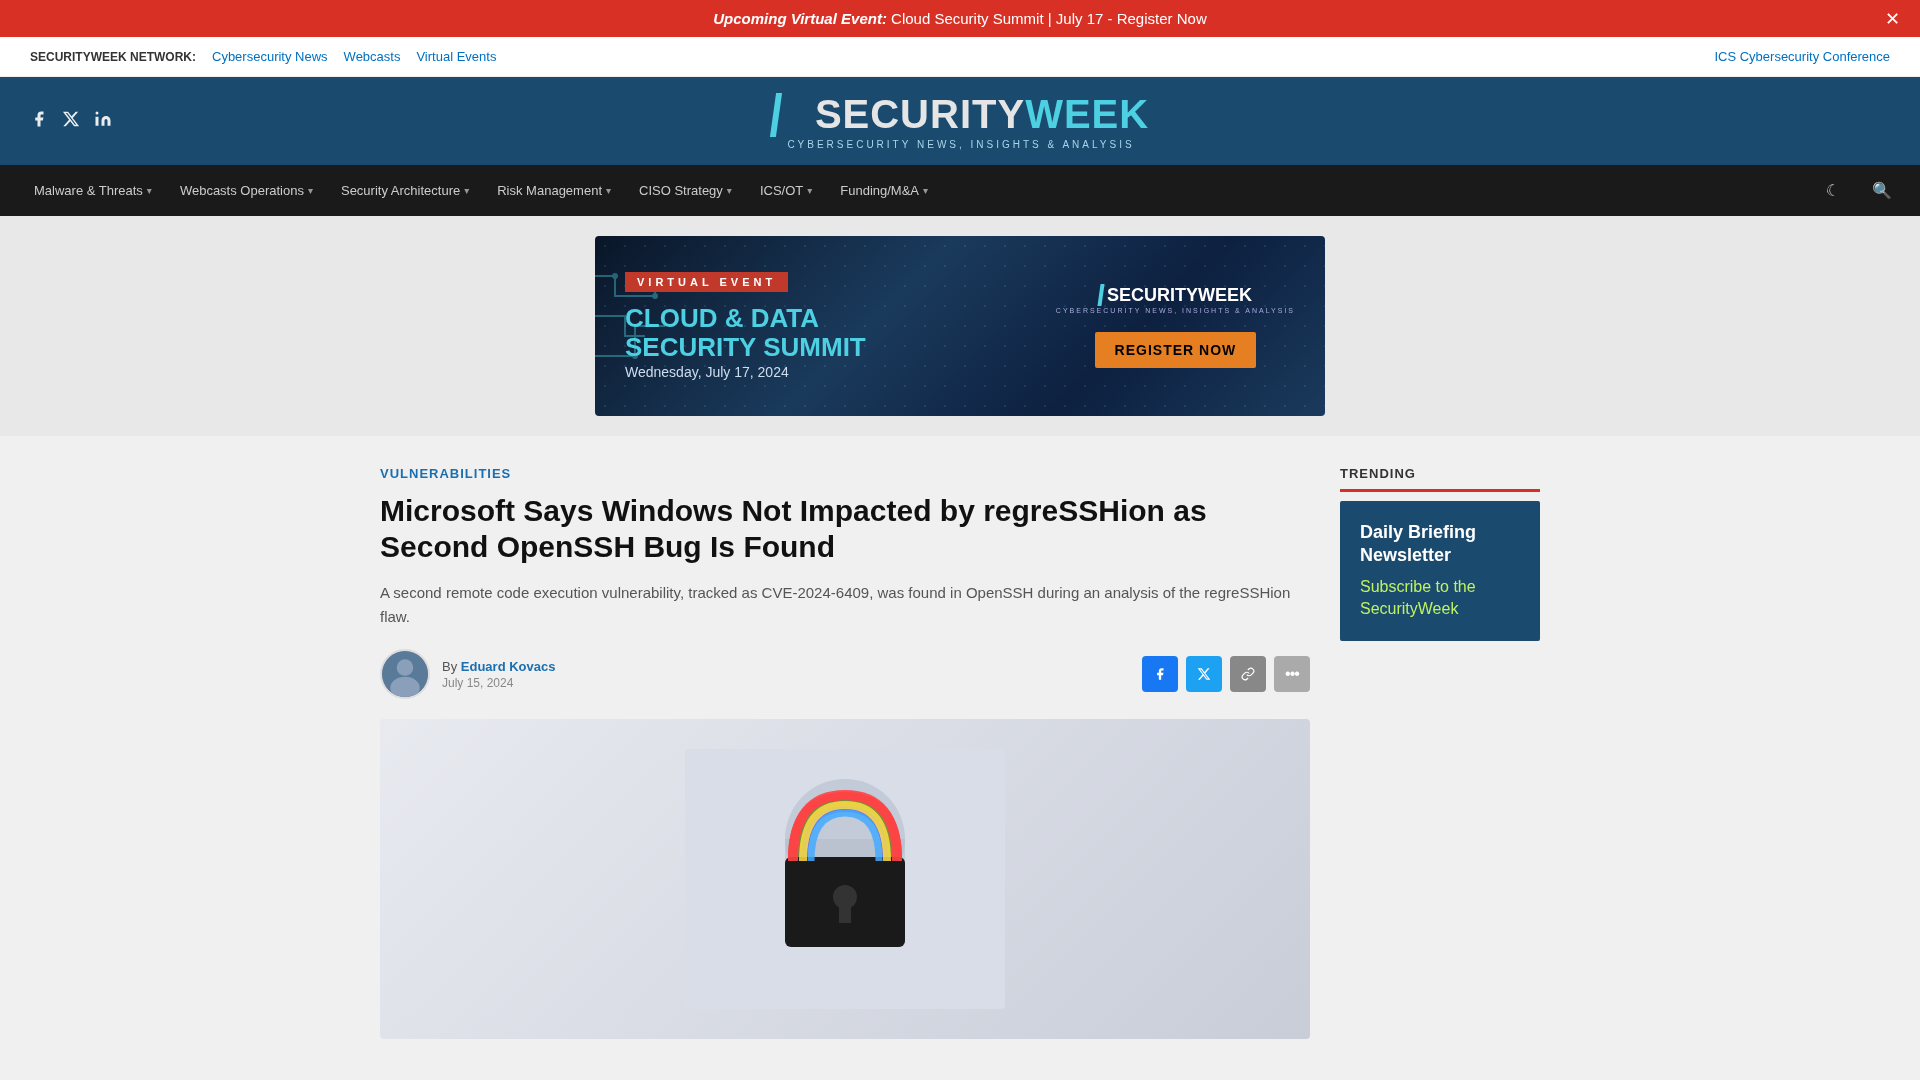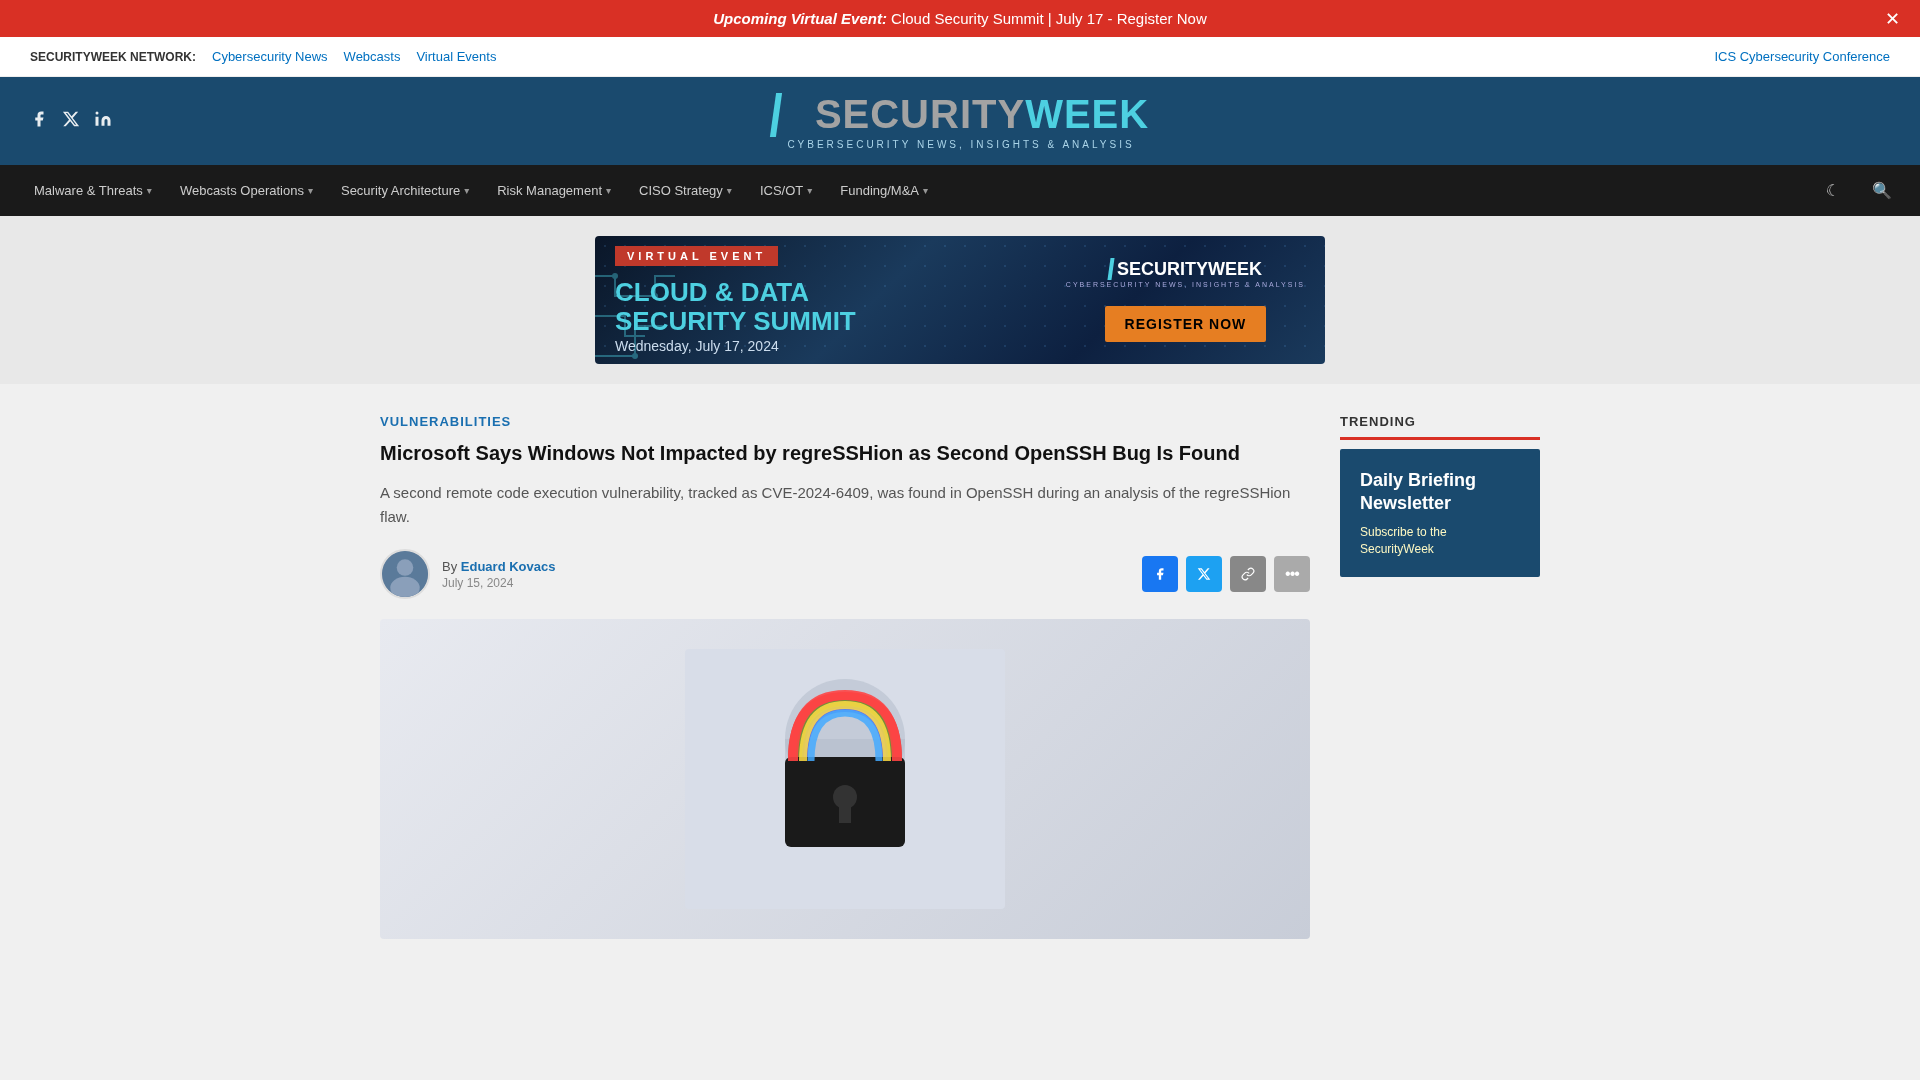--- a/index.html
+++ b/index.html
@@ -91,29 +91,29 @@
 
     
     .banner-area {
       background: #e8e8e8;
       padding: 20px 0;
       display: flex;
       justify-content: center;
     }
     .banner-img {
       width: 730px;
-      height: 128px;
+      height: 180px;
       background: linear-gradient(135deg, #0a1628 0%, #1a3a5c 40%, #0d2040 70%, #1a3a5c 100%);
       border-radius: 4px;
       position: relative;
       overflow: hidden;
       display: flex;
       align-items: center;
       justify-content: space-between;
-      padding: 20px 20px;
+      padding: 20px 30px;
     }
     .banner-bg-dots {
       position: absolute;
       top: 0; left: 0; right: 0; bottom: 0;
       background-image: radial-gradient(circle, rgba(100,180,255,0.15) 1px, transparent 1px);
       background-size: 20px 20px;
     }
     .banner-left { position: relative; z-index: 1; }
     .banner-virtual-event {
       background: #c0392b;
@@ -169,21 +169,21 @@
     
     .article-category {
       color: #1a6fb0;
       font-size: 13px;
       font-weight: 700;
       letter-spacing: 1px;
       text-transform: uppercase;
       margin-bottom: 12px;
     }
     .article-title {
-      font-size: 20px;
+      font-size: 30px;
       font-weight: 900;
       line-height: 1.2;
       color: #111;
       margin-bottom: 16px;
       font-family: Arial Black, sans-serif;
     }
     .article-summary {
       font-size: 15px;
       color: #555;
       line-height: 1.6;
@@ -263,22 +263,22 @@
       padding: 20px;
       border-radius: 2px;
     }
     .daily-briefing-title {
       font-size: 18px;
       font-weight: 700;
       margin-bottom: 8px;
       line-height: 1.3;
     }
     .daily-briefing-sub {
-      font-size: 12px;
-      color: #fef9c3;
+      font-size: 16px;
+      color: #bef264;
       line-height: 1.4;
     }
     .logo-bar {
       width: 6px;
       height: 44px;
       background: #4dd0e1;
       transform: skewX(-8deg);
       margin-right: 8px;
     }
   </style>
@@ -320,21 +320,21 @@
           <path d="M16 8a6 6 0 0 1 6 6v7h-4v-7a2 2 0 0 0-2-2 2 2 0 0 0-2 2v7h-4v-7a6 6 0 0 1 6-6zM2 9h4v12H2z"></path>
           <circle cx="4" cy="4" r="2" fill="white"></circle>
         </svg>
     </span>
   </div>
 
   <div class="logo-area">
     <div style="display:flex;align-items:center;justify-content:center;">
       <div class="logo-bar"></div>
       <div style="display:flex;align-items:baseline;">
-        <span style="color:#a3a3a3;font-size:40px;font-weight:900;font-family:'Arial Black',sans-serif;letter-spacing:1px;margin-left:28px;">SECURITY</span>
+        <span style="color:#e5e5e5;font-size:40px;font-weight:900;font-family:'Arial Black',sans-serif;letter-spacing:1px;margin-left:28px;">SECURITY</span>
         <span style="color:#4dd0e1;font-size:40px;font-weight:900;font-family:'Arial Black',sans-serif;letter-spacing:1px;">WEEK</span>
       </div>
     </div>
     <div class="logo-tagline">CYBERSECURITY NEWS, INSIGHTS &amp; ANALYSIS</div>
   </div>
 
   <div class="header-right"></div>
 </div>
 
 <nav class="main-nav">

